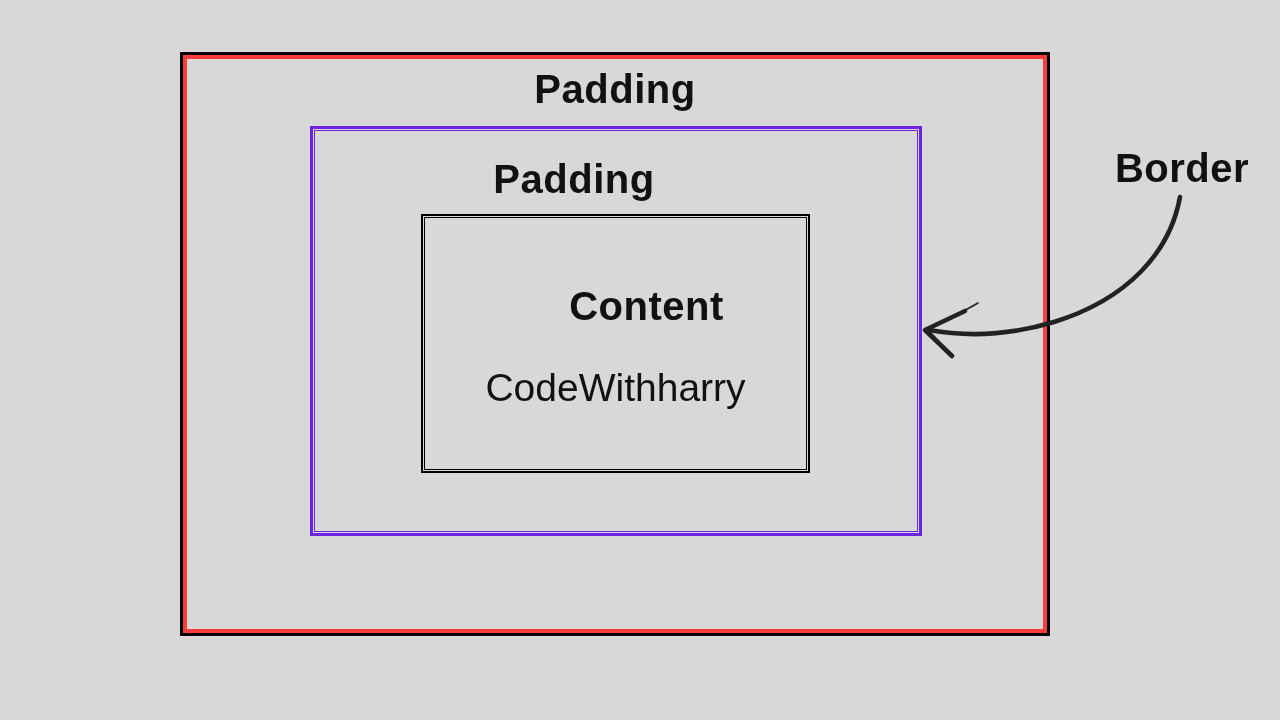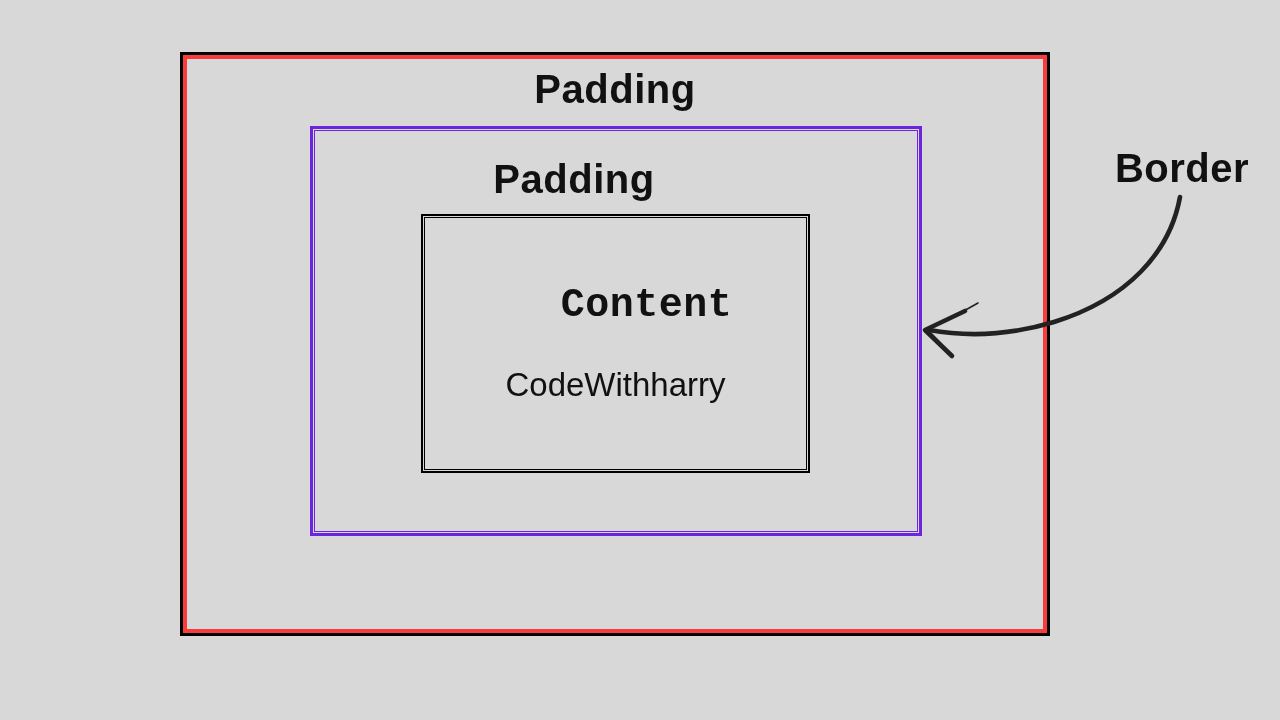--- a/index.html
+++ b/index.html
@@ -63,28 +63,28 @@
     text-align: center;
     color: var(--ink);
     font-weight: 700;
     font-size: 40px;
     line-height: 1.2;
     letter-spacing: 0.5px;
     white-space: nowrap;
   }
   .margin-label  { left: 180px; width: 870px; top: 65px; }
   .padding-label { left: 310px; width: 528px; top: 155px; }
-  .content-label { left: 421px; width: 451px; top: 282px; font-family: Liberation Mono, monospace; }
+  .content-label { left: 421px; width: 451px; top: 282px; }
   .content-caption {
     position: absolute;
     left: 421px; width: 389px; top: 365px;
     text-align: center;
     color: var(--ink);
     font-weight: 400;
-    font-size: 33px;
+    font-size: 39px;
     line-height: 1.2;
     white-space: nowrap;
   }
   .border-label { left: 1062px; width: 240px; top: 144px; }
   .arrow-layer {
     position: absolute; inset: 0;
     width: 1280px; height: 720px;
     pointer-events: none;
   }
 </style>

